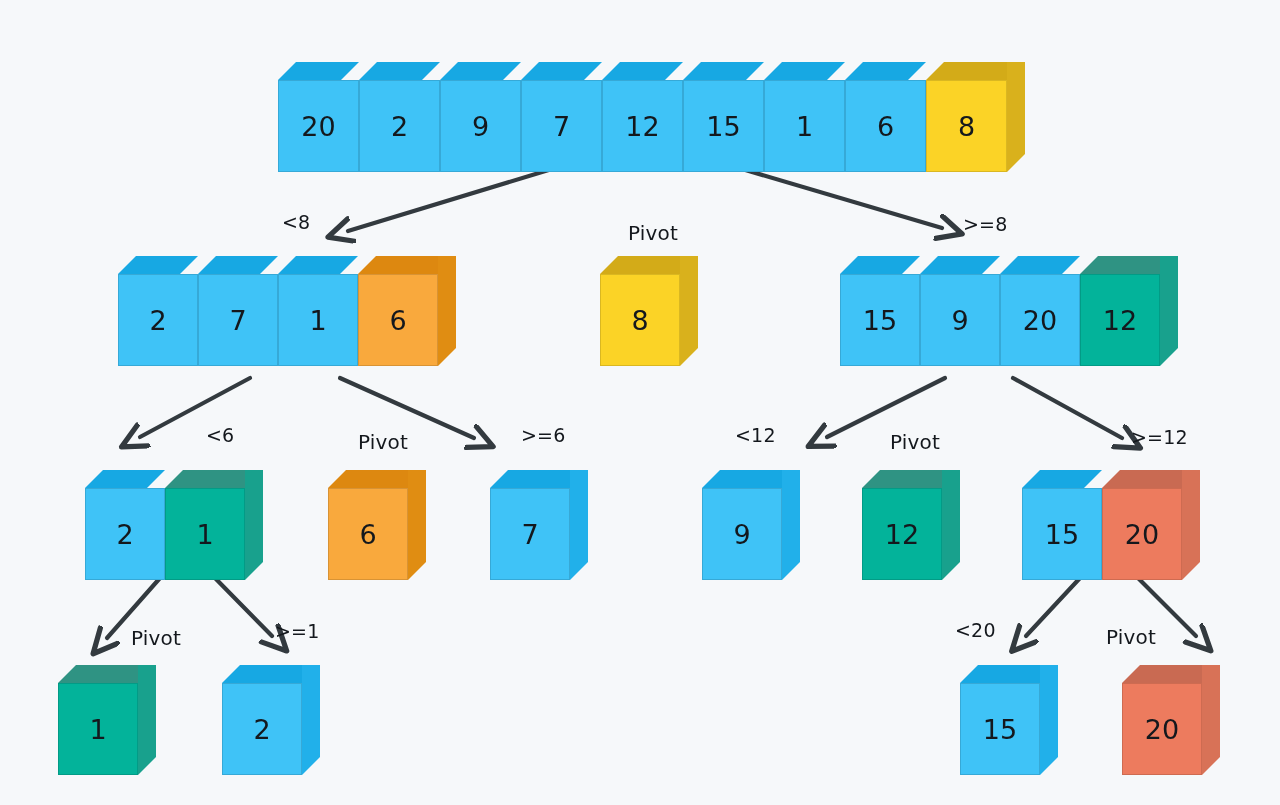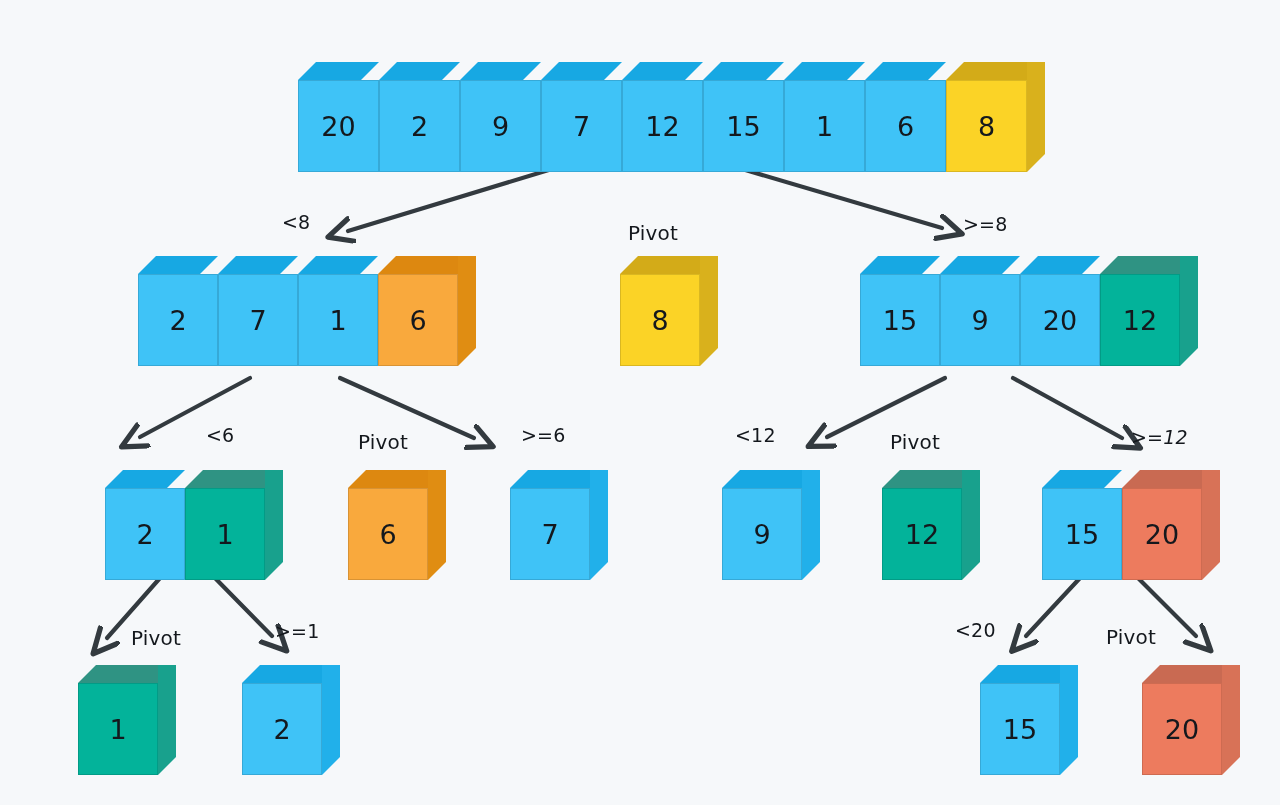--- a/index.html
+++ b/index.html
@@ -8,21 +8,21 @@
     background:#f6f8fa;
     font-family:"DejaVu Sans","Liberation Sans",sans-serif;
     position:relative;overflow:hidden;
   }
   #stage{position:absolute;left:0;top:0;width:1280px;height:805px;}
 
   
   #arrows{position:absolute;left:0;top:0;width:1280px;height:805px;pointer-events:none;}
 
   
-  .blockrow{position:absolute;display:flex;align-items:center;margin-left:20px;}
+  .blockrow{position:absolute;display:flex;align-items:center;}
   .cell{position:relative;box-sizing:border-box;}
   .cell .face{
     position:absolute;left:0;bottom:0;width:100%;
     box-sizing:border-box;
     display:flex;align-items:center;justify-content:center;
     color:#11161c;font-weight:400;
     border:1px solid rgba(0,0,0,0.13);
   }
 
   .label{
@@ -67,21 +67,21 @@
   <div class="label" style="left:282px;top:211px;">&lt;8</div>
   <div class="label lbl-pivot" style="left:628px;top:221px;">Pivot</div>
   <div class="label" style="left:963px;top:213px;">&gt;=8</div>
 
   <div class="label" style="left:206px;top:424px;">&lt;6</div>
   <div class="label lbl-pivot" style="left:358px;top:430px;">Pivot</div>
   <div class="label" style="left:521px;top:424px;">&gt;=6</div>
 
   <div class="label" style="left:735px;top:424px;">&lt;12</div>
   <div class="label lbl-pivot" style="left:890px;top:430px;">Pivot</div>
-  <div class="label" style="left:1131px;top:426px;font-style:italic;">&gt;=12</div>
+  <div class="label" style="left:1131px;top:426px;">&gt;=12</div>
 
   <div class="label lbl-pivot" style="left:131px;top:626px;">Pivot</div>
   <div class="label" style="left:275px;top:620px;">&gt;=1</div>
 
   <div class="label" style="left:955px;top:619px;">&lt;20</div>
   <div class="label lbl-pivot" style="left:1106px;top:625px;">Pivot</div>
 
   <div class="blockrow" style="left: 278px; top: 62px; height: 110px;">
       <div class="cell" style="width: 81px; height: 110px;">
         <div style="position: absolute; left: 0px; top: 0px; width: 81px; height: 18px; background: rgb(23, 168, 227); clip-path: polygon(18px 0px, 100% 0px, 63px 100%, 0px 100%);"></div>

